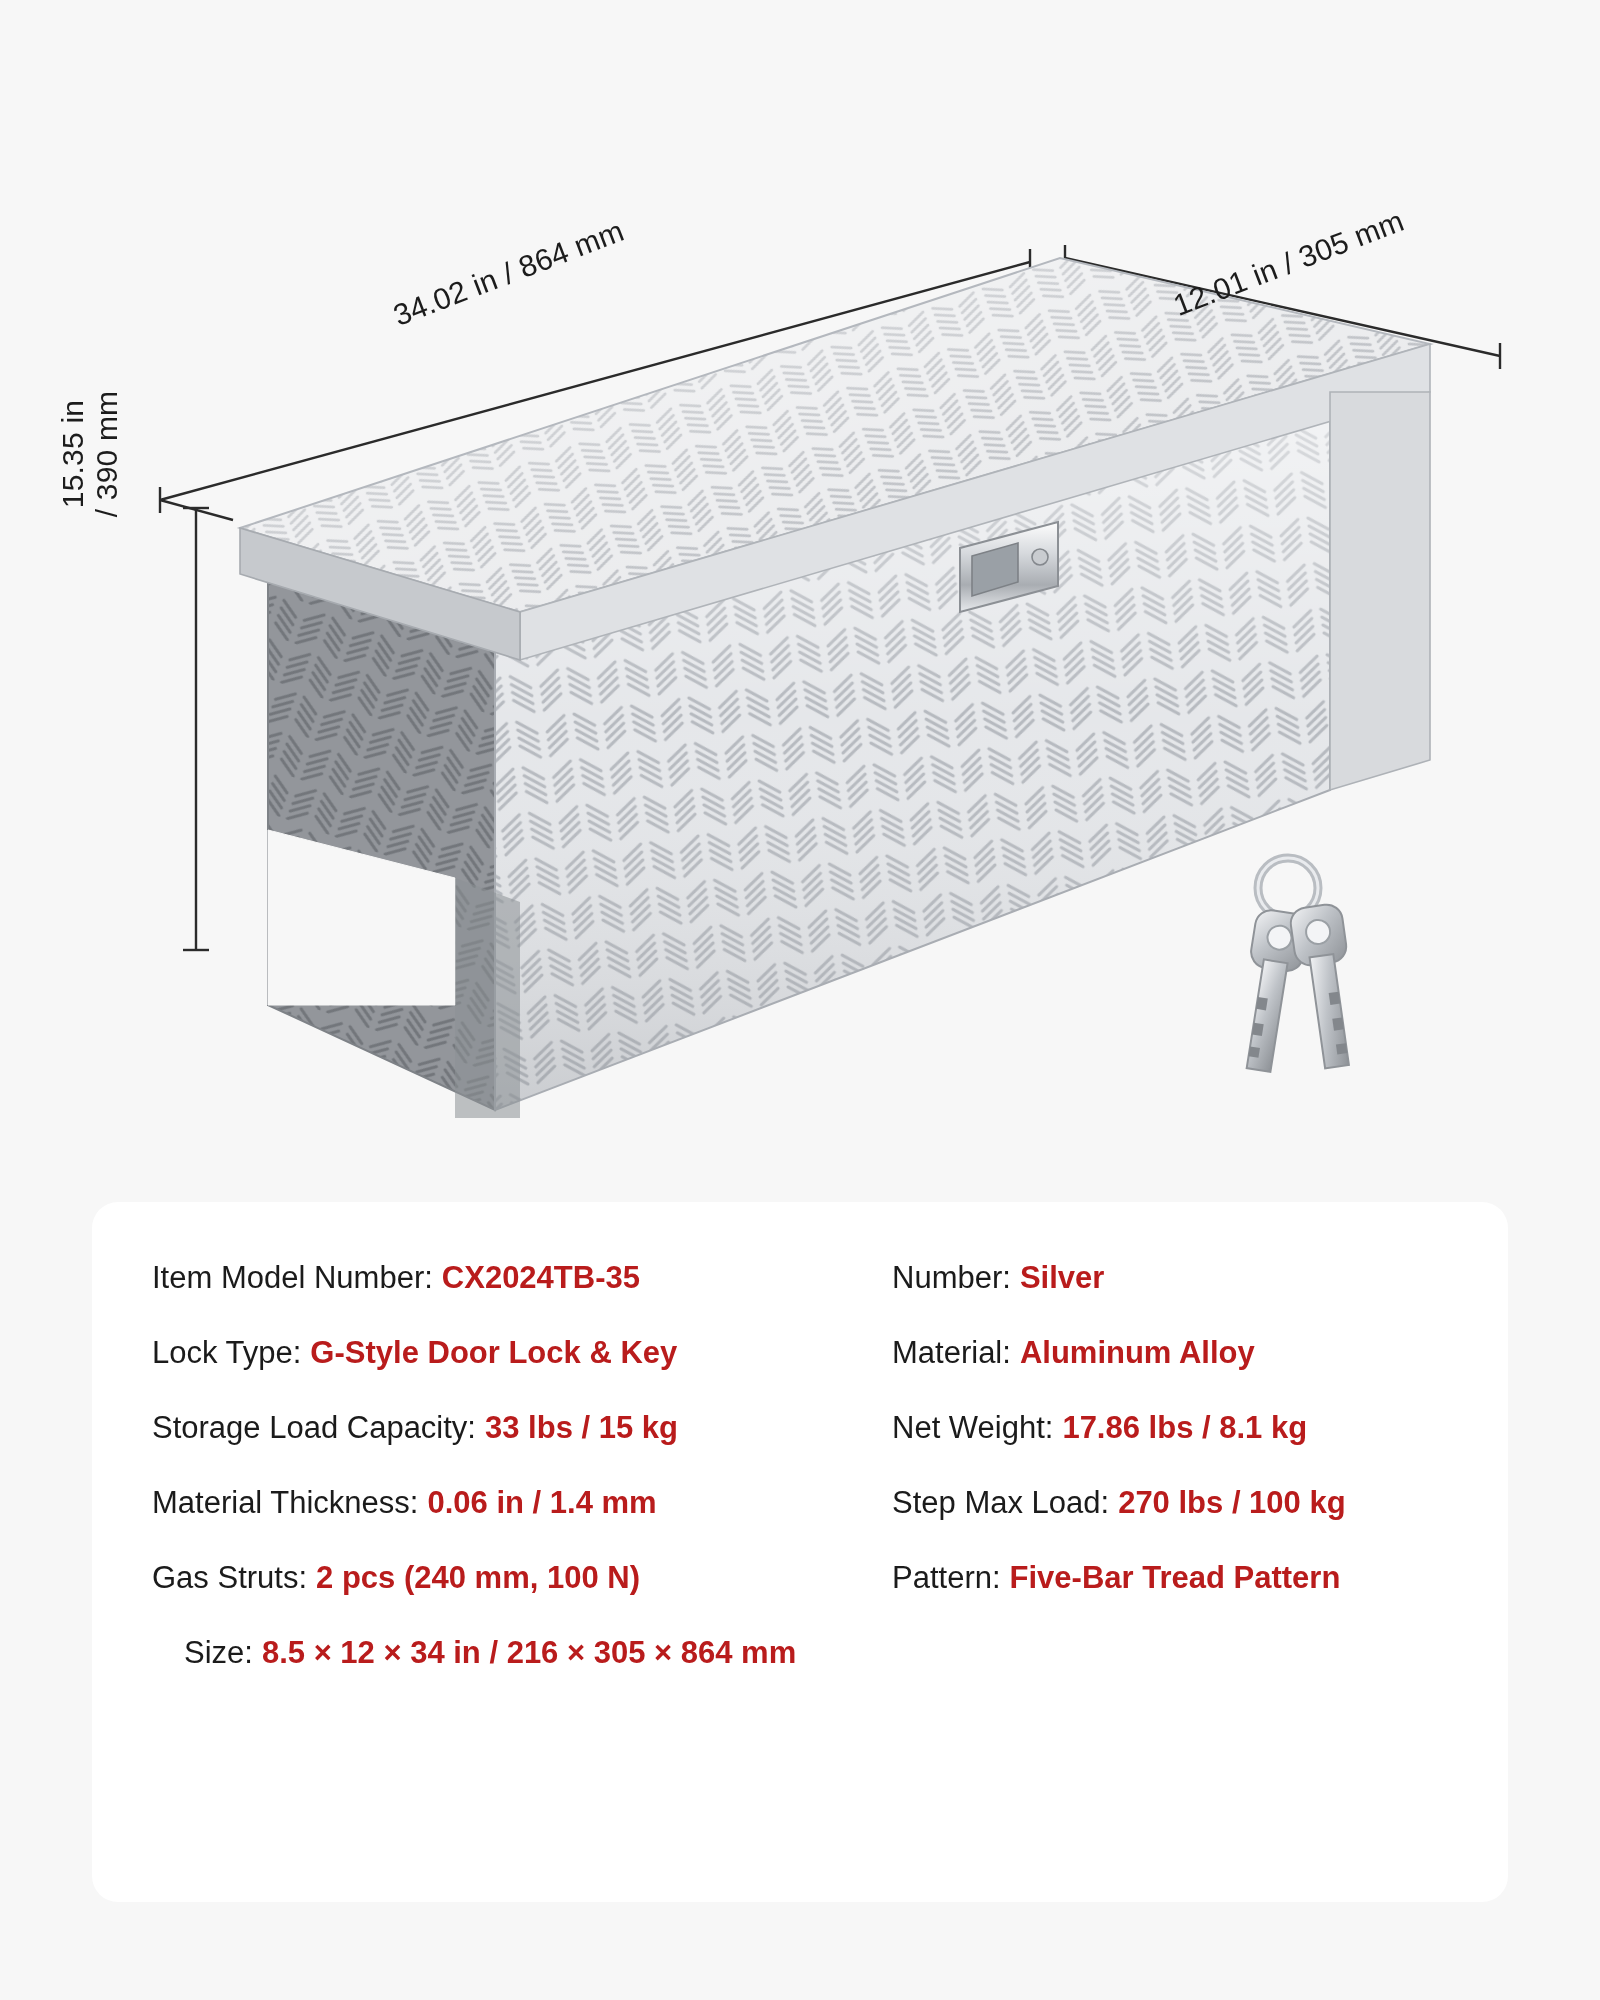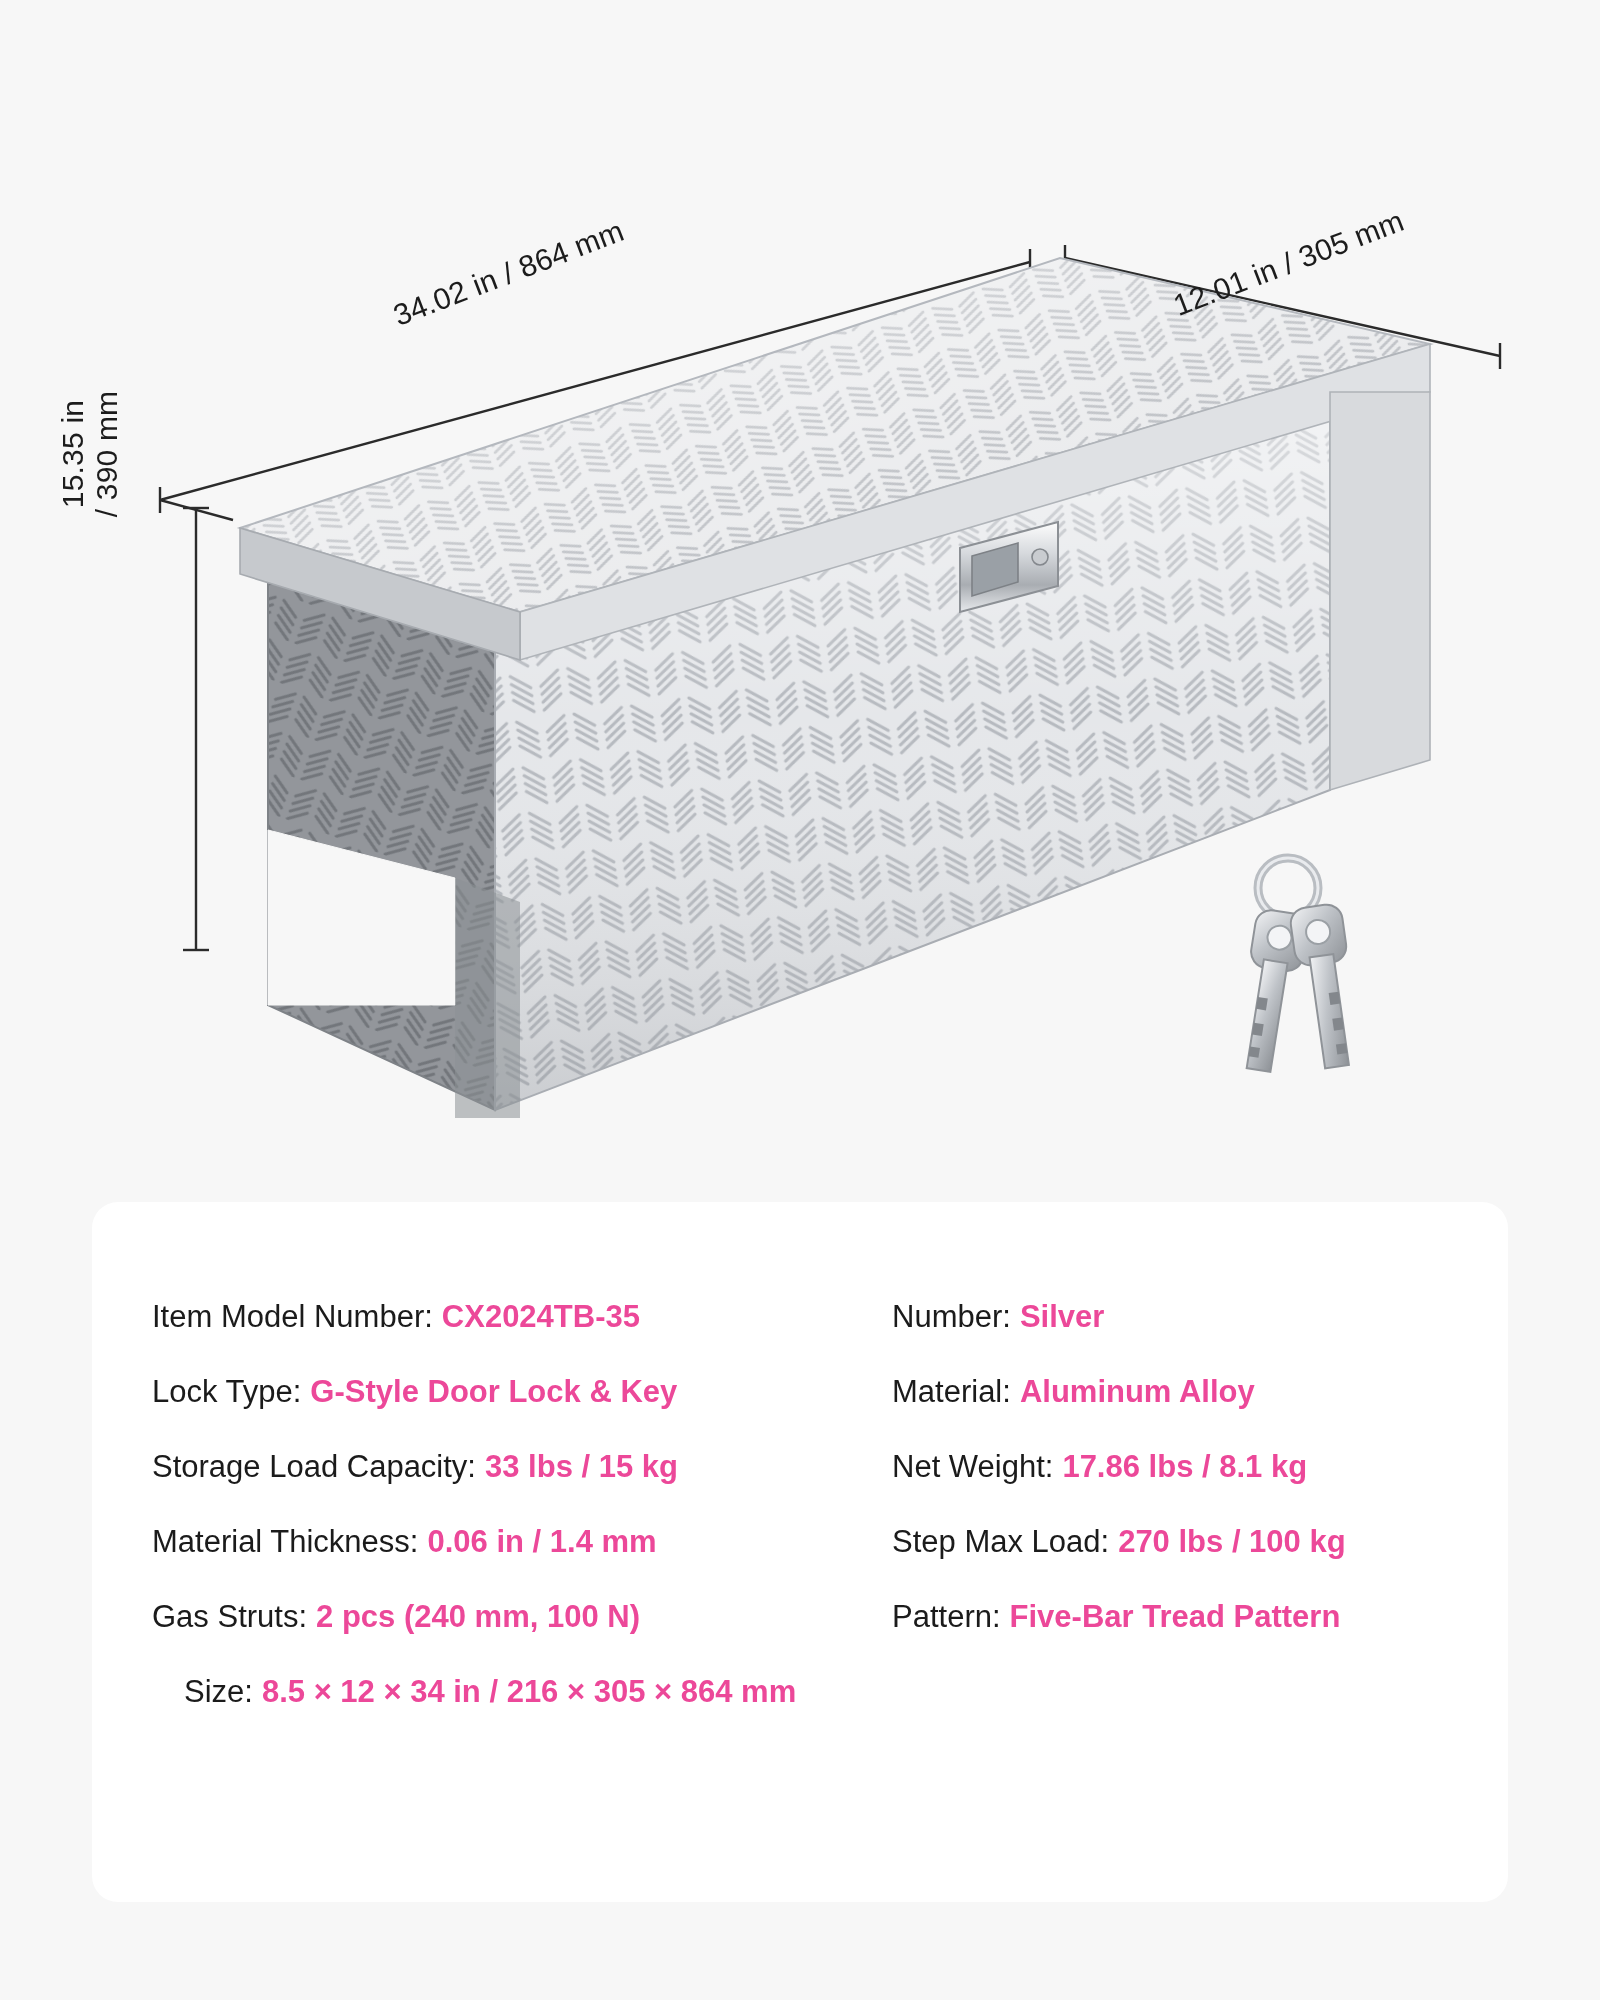--- a/index.html
+++ b/index.html
@@ -72,28 +72,28 @@
     right: 48px;
   }
   .spec-grid {
     display: grid;
     grid-template-columns: 740px auto;
     row-gap: 0px;
   }
   .spec-row {
     height: 75px;
     display: flex;
-    align-items: flex-end;
+    align-items: flex-start;
     font-size: 31px;
     color: #1b1b1b;
     white-space: nowrap;
   }
   .spec-row .k { font-weight: 400; }
   .spec-row .v {
-    color: #ec4899;
+    color: #b91c1c;
     font-weight: bold;
     margin-left: 9px;
   }
   .spec-wide {
     grid-column: 1 / span 2;
     margin-left: 32px;
   }
 </style>
 </head>
 <body>

